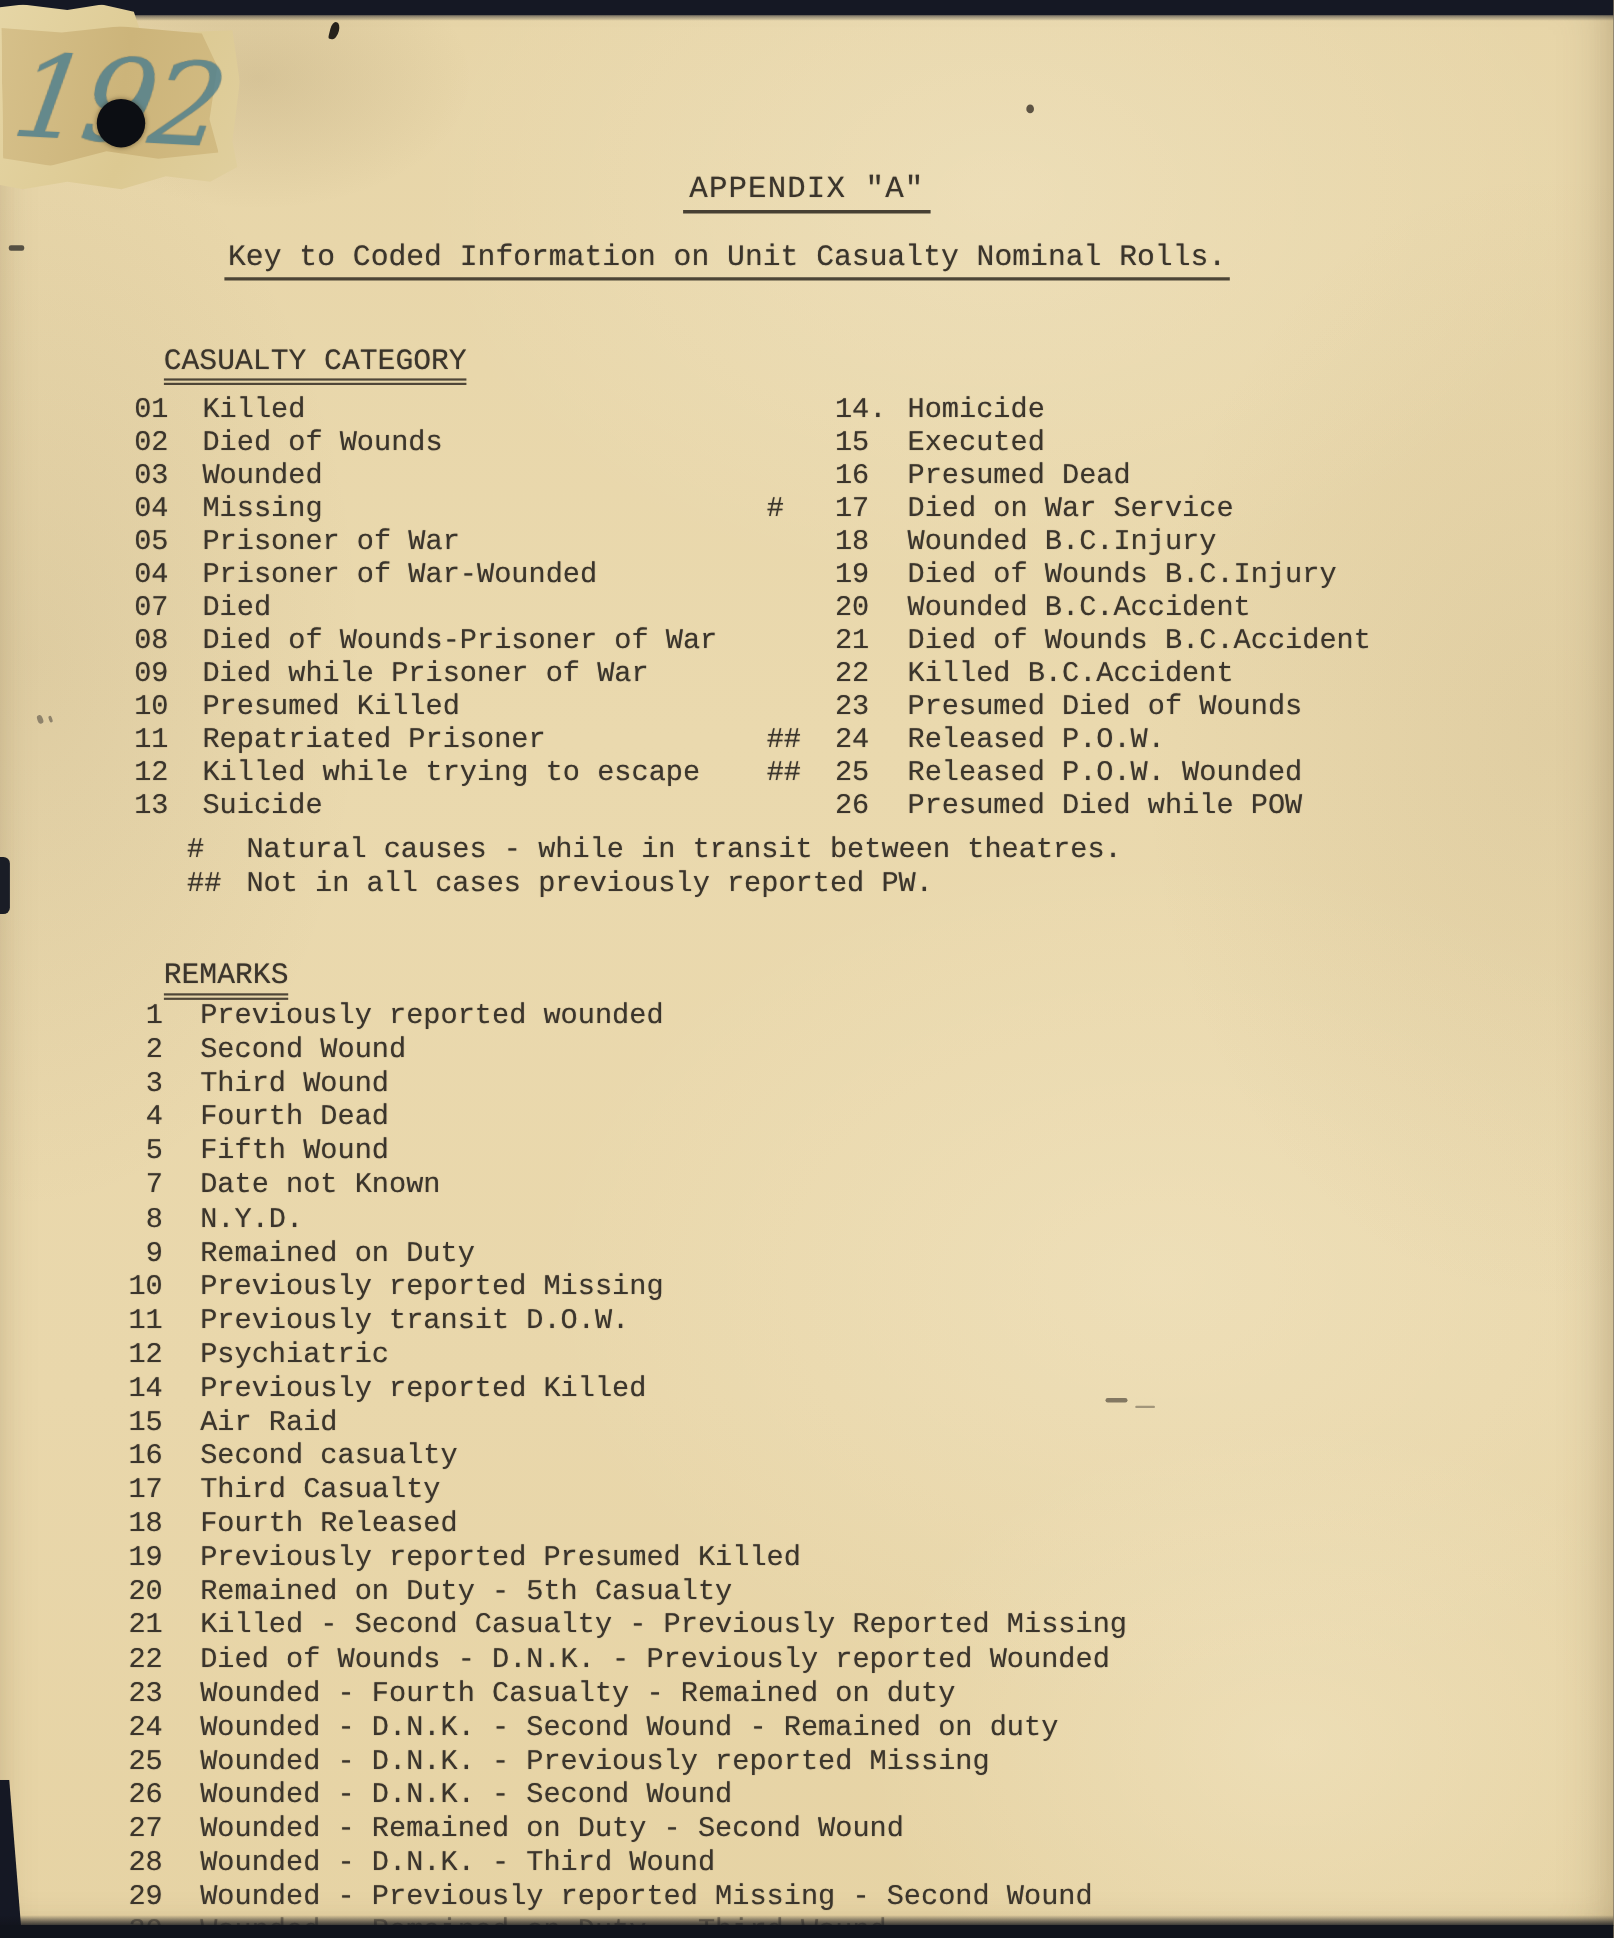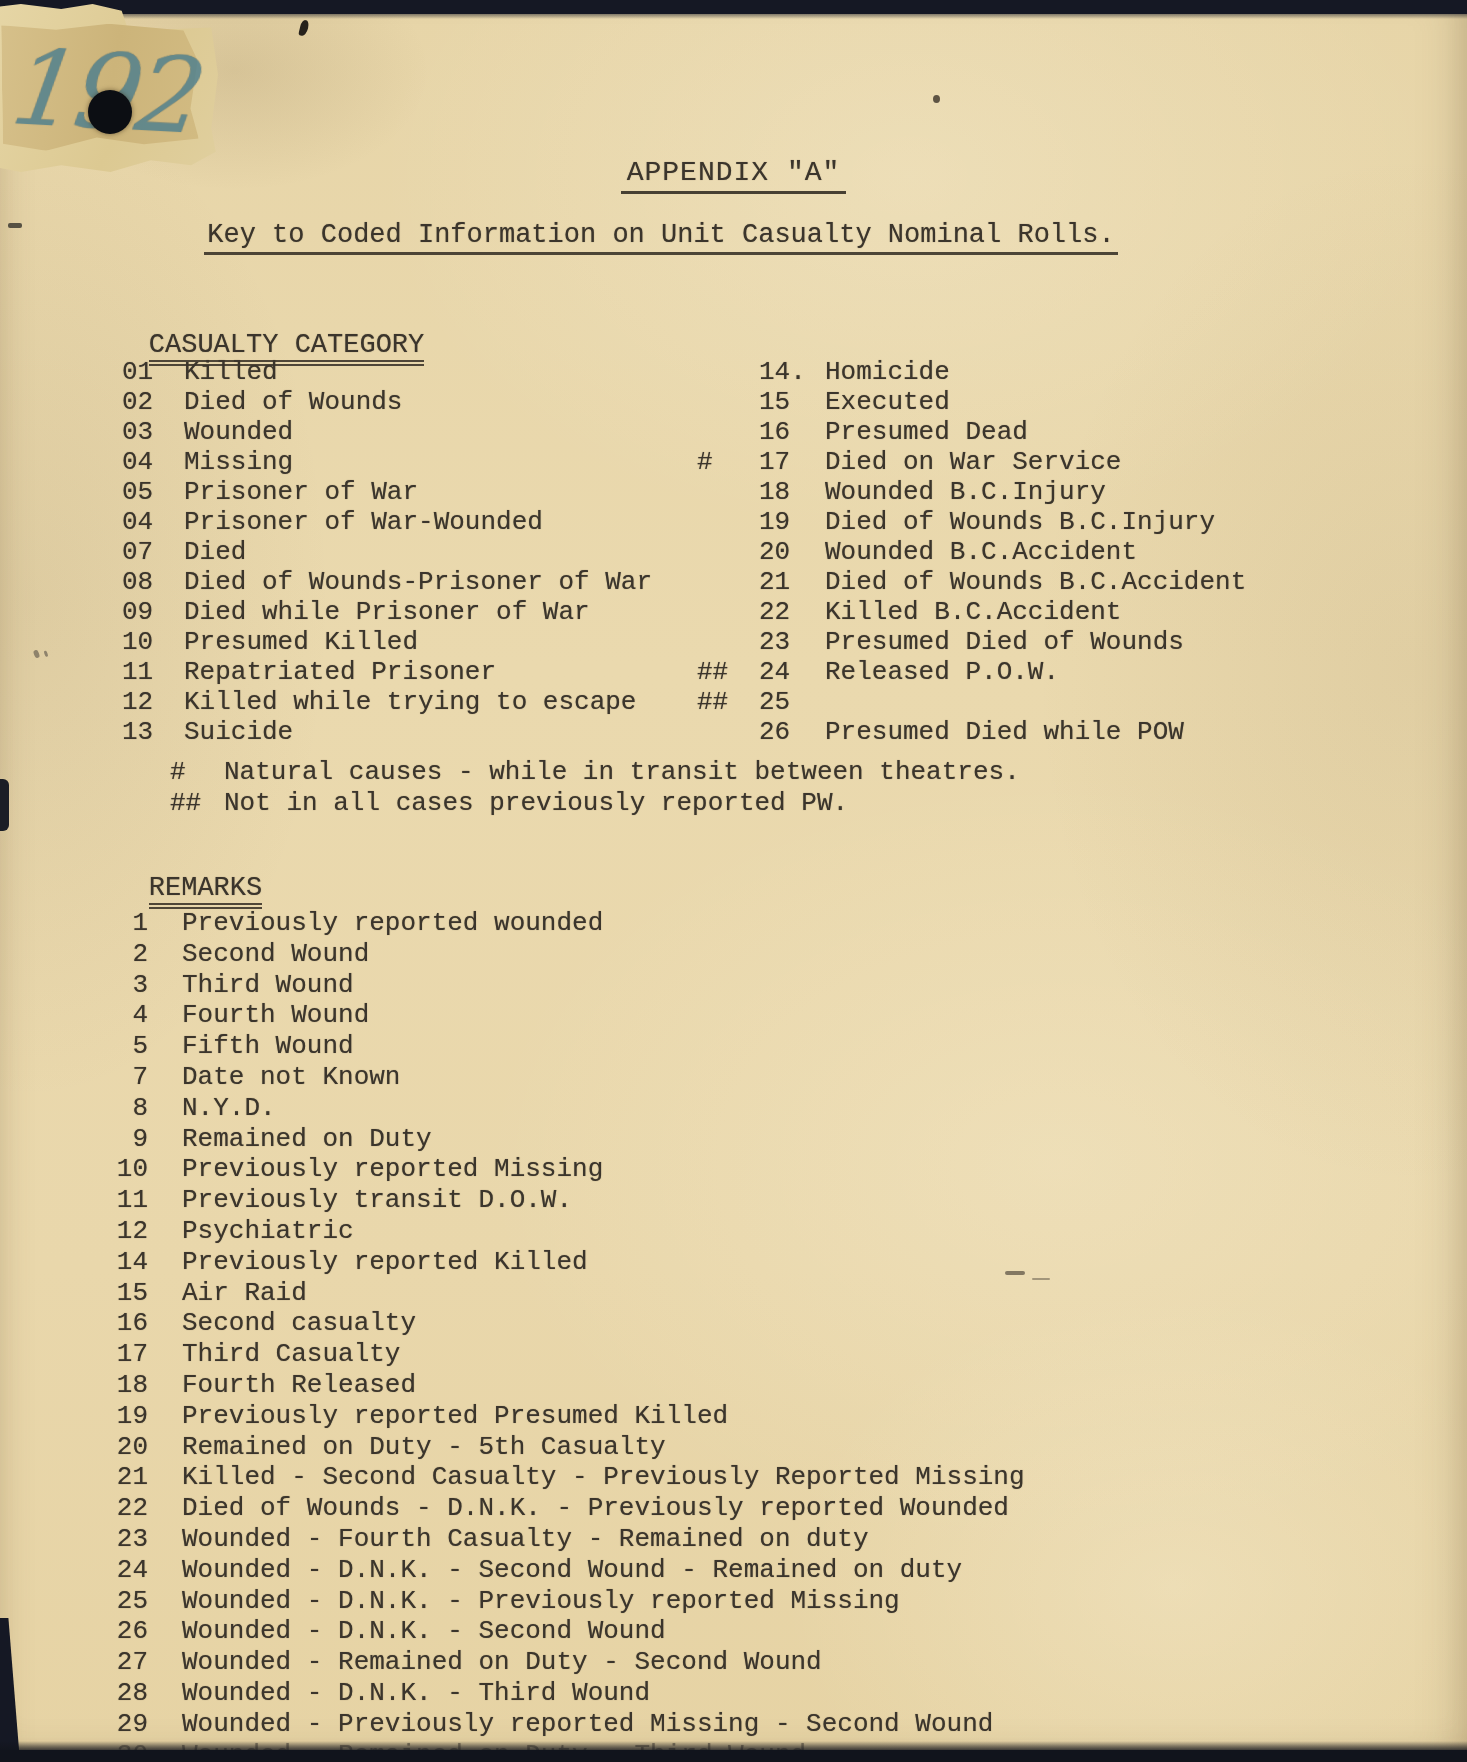--- a/index.html
+++ b/index.html
@@ -56,21 +56,21 @@
   .m-ditto{left:34px;top:650px;width:5px;height:8px;background:#5a5248;border-radius:40%;opacity:.6;box-shadow:9px 3px 0 -1px #5a5248;transform:rotate(-20deg);}
   .m-dash2{left:1005px;top:1271px;width:20px;height:4px;background:#4c4337;border-radius:2px;opacity:.65;box-shadow:26px 6px 0 -1px rgba(76,67,55,.7);}
 
   
   .title-wrap{position:absolute;left:0;top:157px;width:1467px;text-align:center;z-index:3;}
   .title{display:inline-block;font-size:28px;letter-spacing:1px;border-bottom:3px solid rgba(48,42,33,.88);padding:0 6px 3px;}
   .subtitle-wrap{position:absolute;left:0;top:220px;width:1322px;text-align:center;z-index:3;}
   .subtitle{display:inline-block;font-size:27px;border-bottom:3px solid rgba(48,42,33,.85);padding:0 3px 2px;}
   .sec-head{position:absolute;left:84px;font-size:27px;z-index:3;}
   .sec-head span{display:inline-block;border-bottom:6px double rgba(52,45,35,.85);padding-bottom:0;}
-  #cas-head{top:300px;}
+  #cas-head{top:284px;}
   #rem-head{top:843px;}
 
   
   .cas-list{position:absolute;left:0;top:357px;width:1306px;z-index:3;font-size:26px;line-height:30px;}
   .cas-row{display:grid;grid-template-columns:62px 513px 62px 66px 1fr;padding-left:122px;}
   .cas-row .cm{white-space:pre;}
 
   
   .footnotes{position:absolute;left:0;top:757px;width:1467px;z-index:3;font-size:26px;line-height:31px;}
   .fn-row{display:grid;grid-template-columns:54px 1fr;padding-left:170px;}
@@ -189,20 +189,21 @@
         <span class="cl txt">Repatriated Prisoner</span>
         <span class="cm txt">##</span>
         <span class="cn2 txt">24</span>
         <span class="cl2 txt">Released P.O.W.</span>
       </div>
     <div class="cas-row">
         <span class="cn txt">12</span>
         <span class="cl txt">Killed while trying to escape</span>
         <span class="cm txt">##</span>
         <span class="cn2 txt">25</span>
+        <span class="cl2 txt">Released P.O.W. Wounded</span>
       </div>
     <div class="cas-row">
         <span class="cn txt">13</span>
         <span class="cl txt">Suicide</span>
         <span class="cm txt"></span>
         <span class="cn2 txt">26</span>
         <span class="cl2 txt">Presumed Died while POW</span>
       </div>
   </div>
 
@@ -229,21 +230,21 @@
     <div class="r-row">
         <span class="rn txt">2</span>
         <span class="rt txt">Second Wound</span>
       </div>
     <div class="r-row">
         <span class="rn txt">3</span>
         <span class="rt txt">Third Wound</span>
       </div>
     <div class="r-row">
         <span class="rn txt">4</span>
-        <span class="rt txt">Fourth Wound</span>
+        <span class="rt txt">Fourth Dead</span>
       </div>
     <div class="r-row">
         <span class="rn txt">5</span>
         <span class="rt txt">Fifth Wound</span>
       </div>
     <div class="r-row">
         <span class="rn txt">7</span>
         <span class="rt txt">Date not Known</span>
       </div>
     <div class="r-row">

